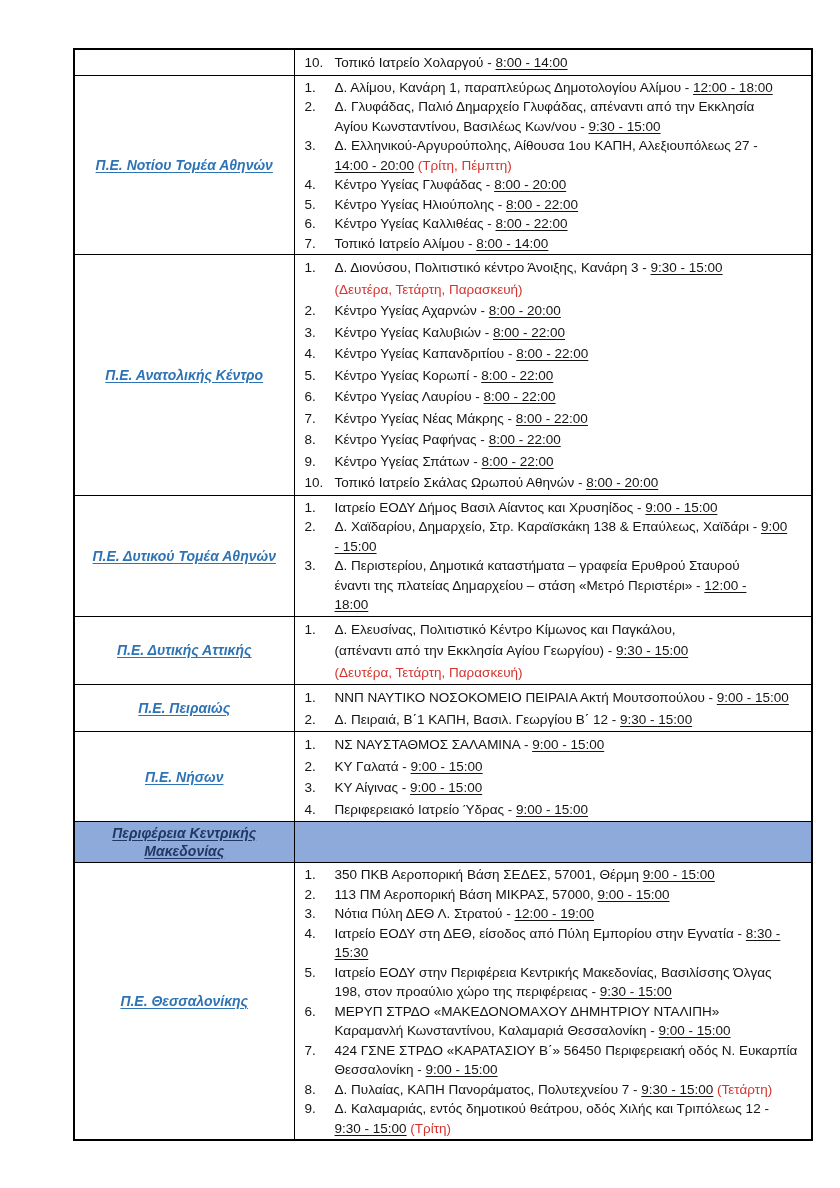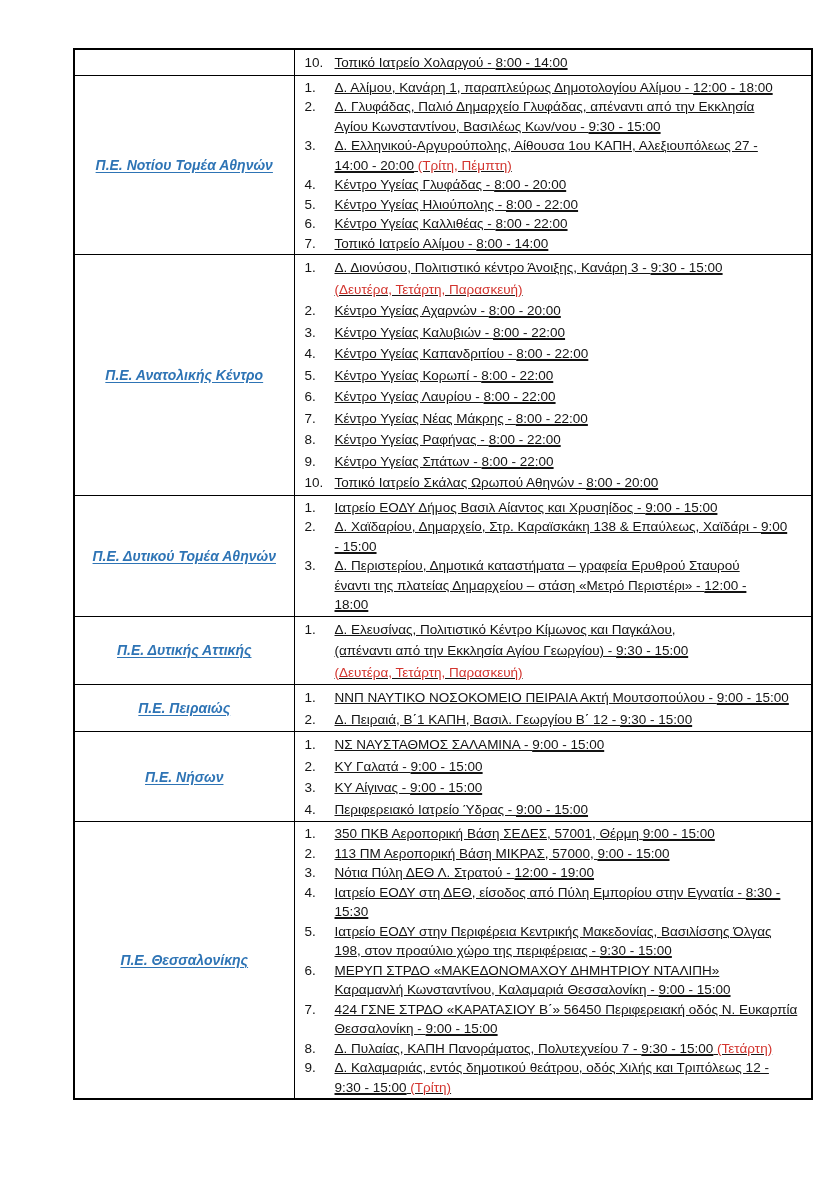--- a/index.html
+++ b/index.html
@@ -48,21 +48,21 @@
     color: var(--header-text, #1F3864);
     cursor: default;
   }
   td.items-cell {
     vertical-align: top;
     padding: 2px 4px 1px 10px;
     font-size: 13.5px;
   }
   .item { display: flex; align-items: flex-start; }
   .num { flex: 0 0 30px; }
-  .body { flex: 1 1 auto; min-width: 0; text-decoration: underline; }
+  .body { flex: 1 1 auto; min-width: 0; }
   .seg { }
   .hours {
     text-decoration: underline;
     text-underline-offset: 2px;
   }
   .days { color: var(--red-color, #D3342E); }
   tr.lh-loose td.items-cell { line-height: 21.5px; }
   tr.lh-tight td.items-cell { line-height: 19.5px; }
 </style>
 </head>
@@ -215,20 +215,24 @@
             <div class="item">
               <span class="num">3.</span>
               <span class="body"><span class="seg">ΚΥ Αίγινας - </span><span class="seg hours">9:00 - 15:00</span></span>
             </div>
             <div class="item">
               <span class="num">4.</span>
               <span class="body"><span class="seg">Περιφερειακό Ιατρείο Ύδρας - </span><span class="seg hours">9:00 - 15:00</span></span>
             </div>
           </td>
         </tr>
+        <tr class="lh-loose header-row" style="height: 38px;">
+          <td class="region-cell"><span class="region-label">Περιφέρεια Κεντρικής Μακεδονίας</span></td>
+          <td class="items-cell"></td>
+        </tr>
         <tr class="lh-tight" style="height: 275px;">
           <td class="region-cell"><span class="region-label">Π.Ε. Θεσσαλονίκης</span></td>
           <td class="items-cell">
             <div class="item">
               <span class="num">1.</span>
               <span class="body"><span class="seg">350 ΠΚΒ Αεροπορική Βάση ΣΕΔΕΣ, 57001, Θέρμη </span><span class="seg hours">9:00 - 15:00</span></span>
             </div>
             <div class="item">
               <span class="num">2.</span>
               <span class="body"><span class="seg">113 ΠΜ Αεροπορική Βάση ΜΙΚΡΑΣ, 57000, </span><span class="seg hours">9:00 - 15:00</span></span>

